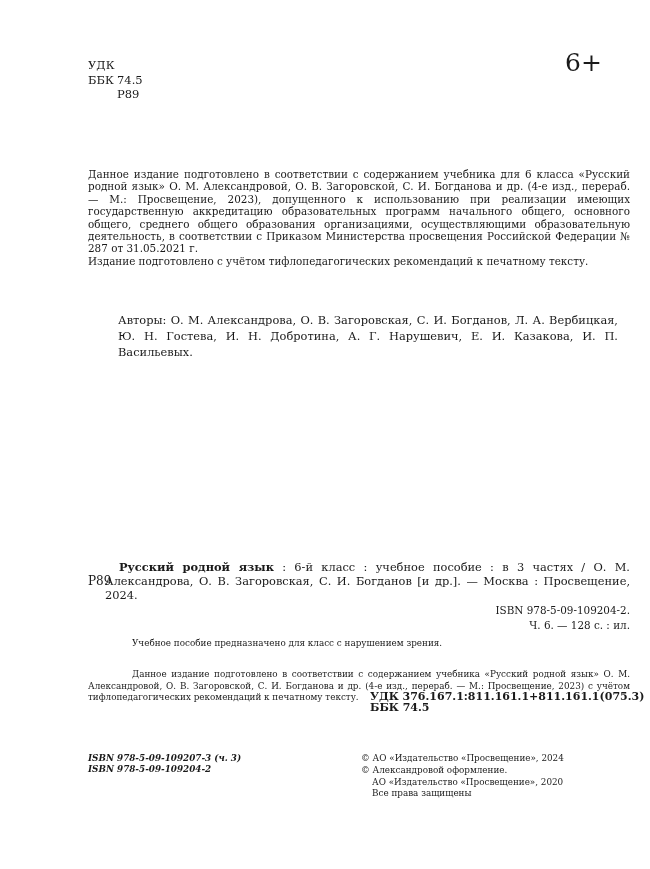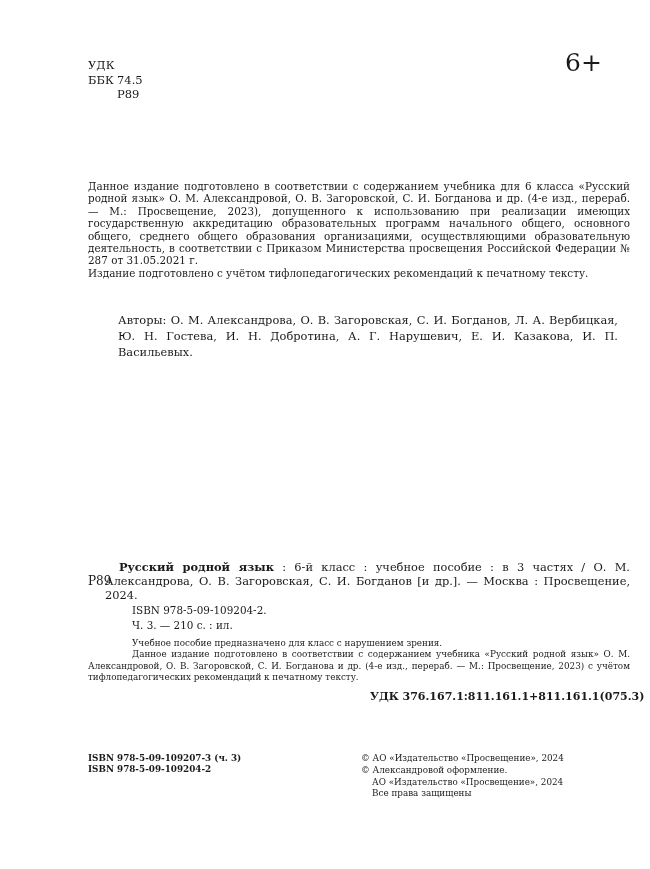--- a/index.html
+++ b/index.html
@@ -3,33 +3,33 @@
 <meta charset="utf-8">
 <style>
   html, body { margin:0; padding:0; background:#ffffff; }
   body { width:650px; height:869px; position:relative; overflow:hidden;
          font-family:"DejaVu Serif", "Liberation Serif", serif; color:#1a1a1a; }
   .abs { position:absolute; }
   .udk-block { left:88px; top:58px; font-size:11.5px; line-height:14.5px; }
   .udk-block .row { display:flex;align-items:flex-end; }
   .udk-block .lbl { width:29px; }
   .age { left:565px; top:48px; font-size:25px; font-family:"DejaVu Serif", serif; }
-  .intro { left:88px; top:180px; width:542px; font-size:10.4px; line-height:12.4px; text-align:justify; }
+  .intro { left:88px; top:168px; width:542px; font-size:10.4px; line-height:12.4px; text-align:justify; }
   .intro p { margin:0; }
   .authors { left:118px; top:312px; width:500px; font-size:11.4px; line-height:16.2px; text-align:justify; }
   .bib { left:88px; top:560px; width:542px; font-size:11.4px; line-height:14.2px; }
   .bib .p89 { position:absolute; left:0; top:14px; font-size:12px; }
   .bib .main { margin-left:17px; text-align:justify; }
   .bib .title { font-weight:bold; }
-  .bib .line { margin-left:44px; font-size:10.4px; line-height:15px; }
+  .bib .line { margin-left:44px; font-size:10.4px; line-height:15px;text-align:right; }
   .note { left:118px; top:638px; width:512px; font-size:8.8px; line-height:11.4px; text-align:justify; }
   .note .indent { text-indent:14px; display:block; }
-  .note .cont { margin-left:-30px; display:block; }
+  .note .cont { margin-left:-30px; display:block;margin-top:20px; }
   .udk2 { left:370px; top:691px; font-size:11px; line-height:11px; font-weight:bold; }
-  .isbn-foot { left:88px; top:753px; font-size:8.8px; line-height:11px; font-weight:bold; }
+  .isbn-foot { left:88px; top:753px; font-size:8.8px; line-height:11px; font-weight:bold;font-style:italic; }
   .copy { left:361px; top:753px; font-size:8.8px; line-height:11.8px; }
   .copy .ind { padding-left:11px; }
 </style>
 </head>
 <body>
 
 <div class="abs udk-block">
   <div class="row">
     <span class="lbl">УДК</span>
   </div>
@@ -49,35 +49,36 @@
   <p>Данное издание подготовлено в соответствии с содержанием учебника для 6 класса «Русский родной язык» О. М. Александровой, О. В. Загоровской, С. И. Богданова и др. (4-е изд., перераб. — М.: Просвещение, 2023), допущенного к использованию при реализации имеющих государственную аккредитацию образовательных программ начального общего, основного общего, среднего общего образования организациями, осуществляющими образовательную деятельность, в соответствии с Приказом Министерства просвещения Российской Федерации № 287 от 31.05.2021 г.</p>
   <p>Издание подготовлено с учётом тифлопедагогических рекомендаций к печатному тексту.</p>
 </div>
 
 <div class="abs authors">Авторы: О. М. Александрова, О. В. Загоровская, С. И. Богданов, Л. А. Вербицкая, Ю. Н. Гостева, И. Н. Добротина, А. Г. Нарушевич, Е. И. Казакова, И. П. Васильевых.</div>
 
 <div class="abs bib">
   <span class="p89">Р89</span>
   <div class="main"><span style="display:inline-block;width:14px"></span><span class="title">Русский родной язык</span><span> : 6-й класс : учебное пособие : в 3 частях / О. М. Александрова, О. В. Загоровская, С. И. Богданов [и др.]. — Москва : Просвещение, 2024.</span></div>
   <div class="line">ISBN 978-5-09-109204-2.</div>
-  <div class="line">Ч. 3. — 210 с. : ил.</div>
+  <div class="line">Ч. 6. — 128 с. : ил.</div>
 </div>
 
 <div class="abs note">
   <span class="indent">Учебное пособие предназначено для класс с нарушением зрения.</span>
   <span class="indent cont" style="text-indent:44px">Данное издание подготовлено в соответствии с содержанием учебника «Русский родной язык» О. М. Александровой, О. В. Загоровской, С. И. Богданова и др. (4-е изд., перераб. — М.: Просвещение, 2023) с учётом тифлопедагогических рекомендаций к печатному тексту.</span>
 </div>
 
 <div class="abs udk2">
   <div>УДК 376.167.1:811.161.1+811.161.1(075.3)</div>
+  <div>ББК 74.5</div>
 </div>
 
 <div class="abs isbn-foot">
   <div>ISBN 978-5-09-109207-3 (ч. 3)</div>
   <div>ISBN 978-5-09-109204-2</div>
 </div>
 
 <div class="abs copy">
   <div>© АО «Издательство «Просвещение», 2024</div>
   <div>© Александровой оформление.</div>
-  <div class="ind">АО «Издательство «Просвещение», 2024</div>
+  <div class="ind">АО «Издательство «Просвещение», 2020</div>
   <div class="ind">Все права защищены</div>
 </div>
 
 </body></html>

